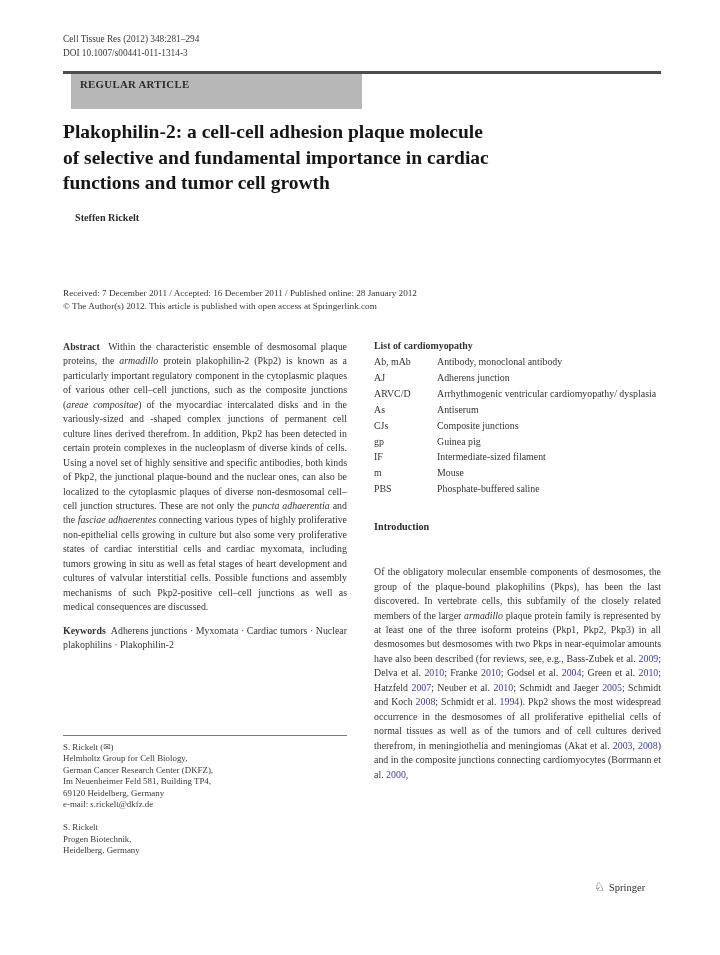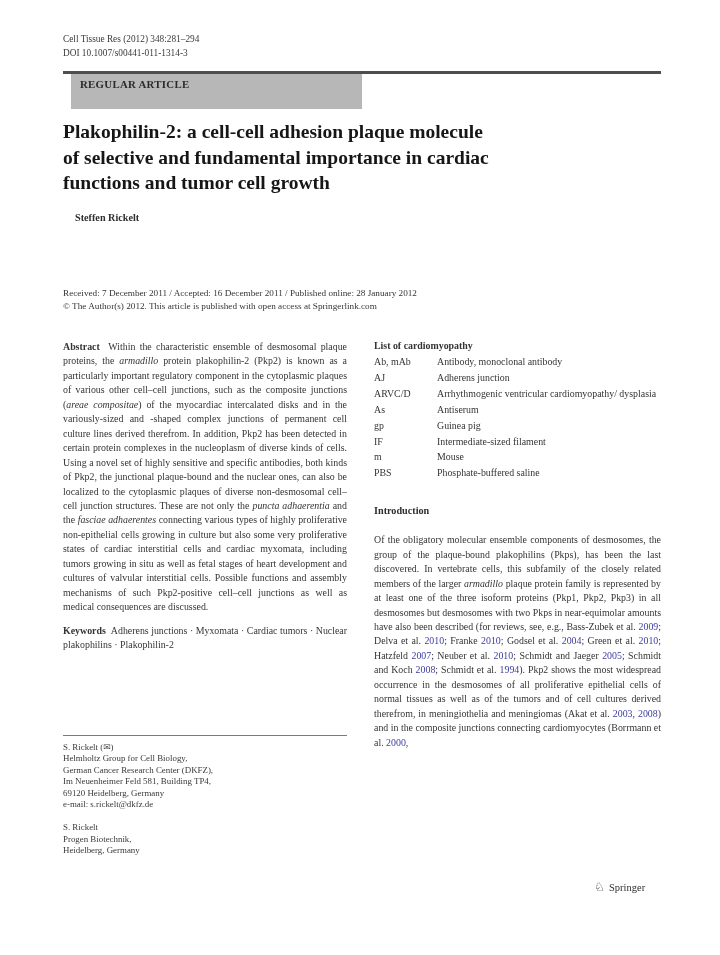--- a/index.html
+++ b/index.html
@@ -39,21 +39,21 @@
     left:63px;top:735px;width:284px;
     border-top:1px solid #7a7a7a;padding-top:6px;
     font-size:8.9px;line-height:11.4px;color:#3a3a3a;
   }
   .corr-block + .corr-block{margin-top:12px;}
   .abbr-head{font-weight:bold;font-size:9.9px;margin:0 0 3px 0;}
   .abbr-row{display:flex;font-size:9.9px;line-height:15.9px;}
   .abbr-key{width:63px;flex:none;}
   .abbr-val{flex:1;}
   .intro-head{font-weight:bold;font-size:10.2px;margin-top:24px;color:#2e2e2e;}
-  .intro-para{margin-top:17px;}
+  .intro-para{margin-top:33px;}
   .springer{
     left:593px;top:881px;
     display:flex;align-items:center;gap:3px;
     font-size:10.5px;color:#2f2f2f;
   }
   .springer-icon{
     font-size:12px;line-height:13px;width:13px;height:13px;
     display:inline-block;text-align:center;color:#2f2f2f;
   }
 </style>
@@ -114,20 +114,24 @@
       </div>
       <div class="abbr-row">
         <span class="abbr-key">ARVC/D</span>
         <span class="abbr-val">Arrhythmogenic ventricular cardiomyopathy/ dysplasia</span>
       </div>
       <div class="abbr-row">
         <span class="abbr-key">As</span>
         <span class="abbr-val">Antiserum</span>
       </div>
       <div class="abbr-row">
+        <span class="abbr-key">CJs</span>
+        <span class="abbr-val">Composite junctions</span>
+      </div>
+      <div class="abbr-row">
         <span class="abbr-key">gp</span>
         <span class="abbr-val">Guinea pig</span>
       </div>
       <div class="abbr-row">
         <span class="abbr-key">IF</span>
         <span class="abbr-val">Intermediate-sized filament</span>
       </div>
       <div class="abbr-row">
         <span class="abbr-key">m</span>
         <span class="abbr-val">Mouse</span>

